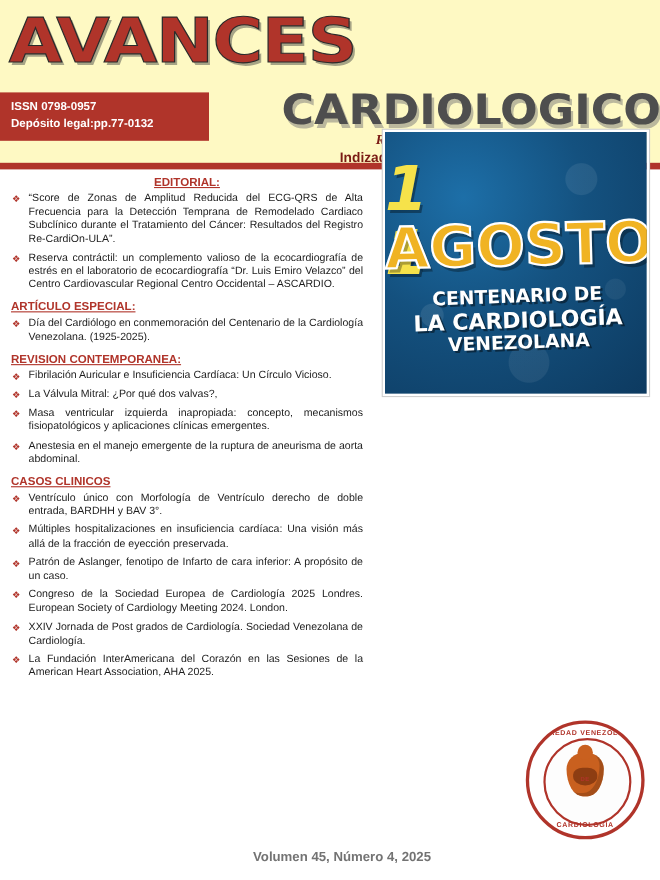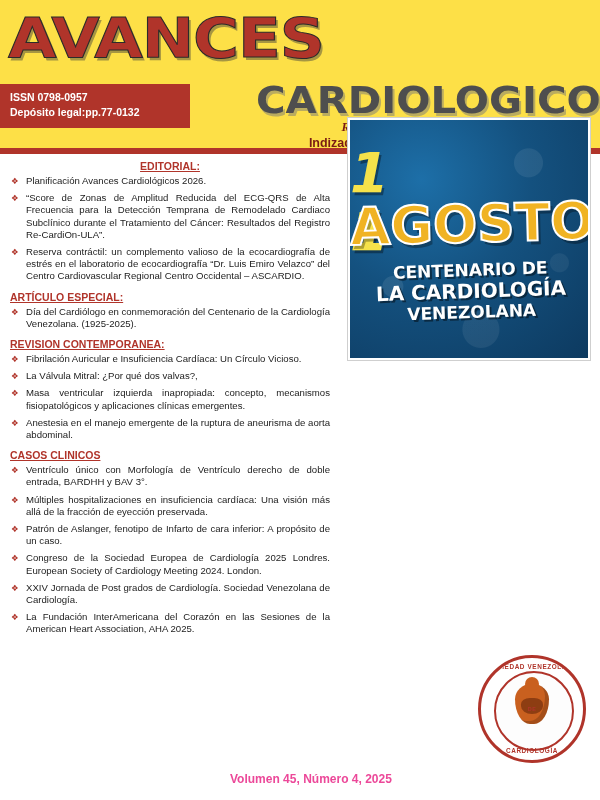--- a/index.html
+++ b/index.html
@@ -19,21 +19,21 @@
     position: relative;
     width: 600px;
     height: 800px;
     background: #ffffff;
   }
 
   
   .masthead {
     position: relative;
     height: 152px;
-    background: #fde047;
+    background: #fef9c3;
   }
   .avances {
     position: absolute;
     left: 8px;
     top: 8px;
     font-family: "DejaVu Sans", sans-serif;
     font-weight: bold;
     font-size: 56px;
     letter-spacing: -1px;
     color: #b0342a;
@@ -279,21 +279,21 @@
     border-radius: 40% 40% 50% 50%;
   }
 
   
   .volumen {
     position: absolute;
     left: 230px;
     top: 772px;
     font-size: 12px;
     font-weight: bold;
-    color: #ec4899;
+    color: #737373;
   }
 </style>
 </head>
 <body>
 
 <div class="page">
 
   <div class="masthead">
     <div class="avances">AVANCES</div>
     <div class="cardiologicos">CARDIOLOGICOS</div>
@@ -305,23 +305,20 @@
 
     <div class="subtitle1">Revista Venezolana de Cardiología</div>
     <div class="subtitle2">Indizada en LILACS, LIVECS y LATINDEX</div>
   </div>
   <div class="redbar"></div>
 
   <div class="content">
     <div class="col-left">
 
       <div class="section-title first">EDITORIAL:</div>
-      <ul class="items">
-        <li>Planificación Avances Cardiológicos 2026.</li>
-      </ul>
 
       <ul class="items">
         <li>“Score de Zonas de Amplitud Reducida del ECG-QRS de Alta Frecuencia para la Detección Temprana de Remodelado Cardiaco Subclínico durante el Tratamiento del Cáncer: Resultados del Registro Re-CardiOn-ULA”.</li>
         <li>Reserva contráctil: un complemento valioso de la ecocardiografía de estrés en el laboratorio de ecocardiografía “Dr. Luis Emiro Velazco” del Centro Cardiovascular Regional Centro Occidental – ASCARDIO.</li>
       </ul>
 
       <div class="section-title">ARTÍCULO ESPECIAL:</div>
       <ul class="items">
         <li>Día del Cardiólogo en conmemoración del Centenario de la Cardiología Venezolana.    (1925-2025).</li>
       </ul>

